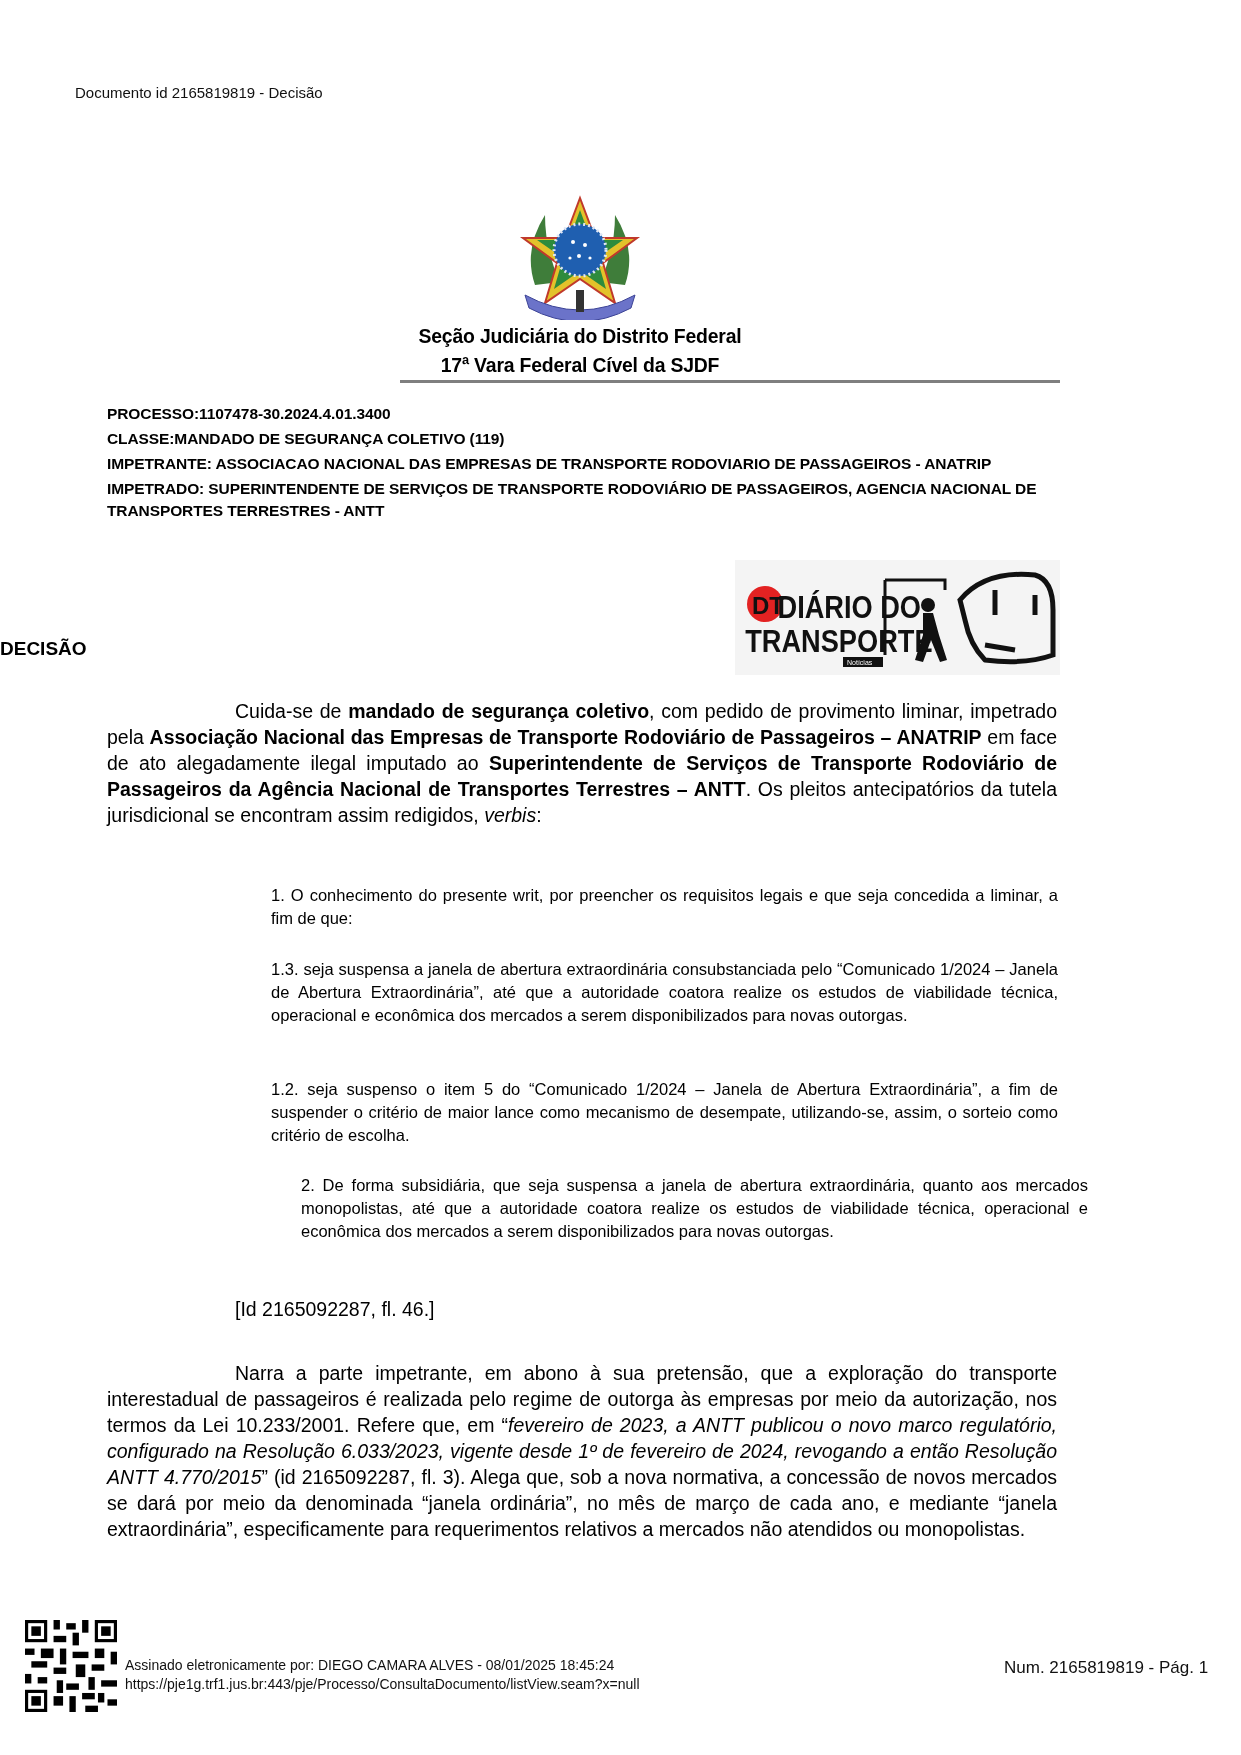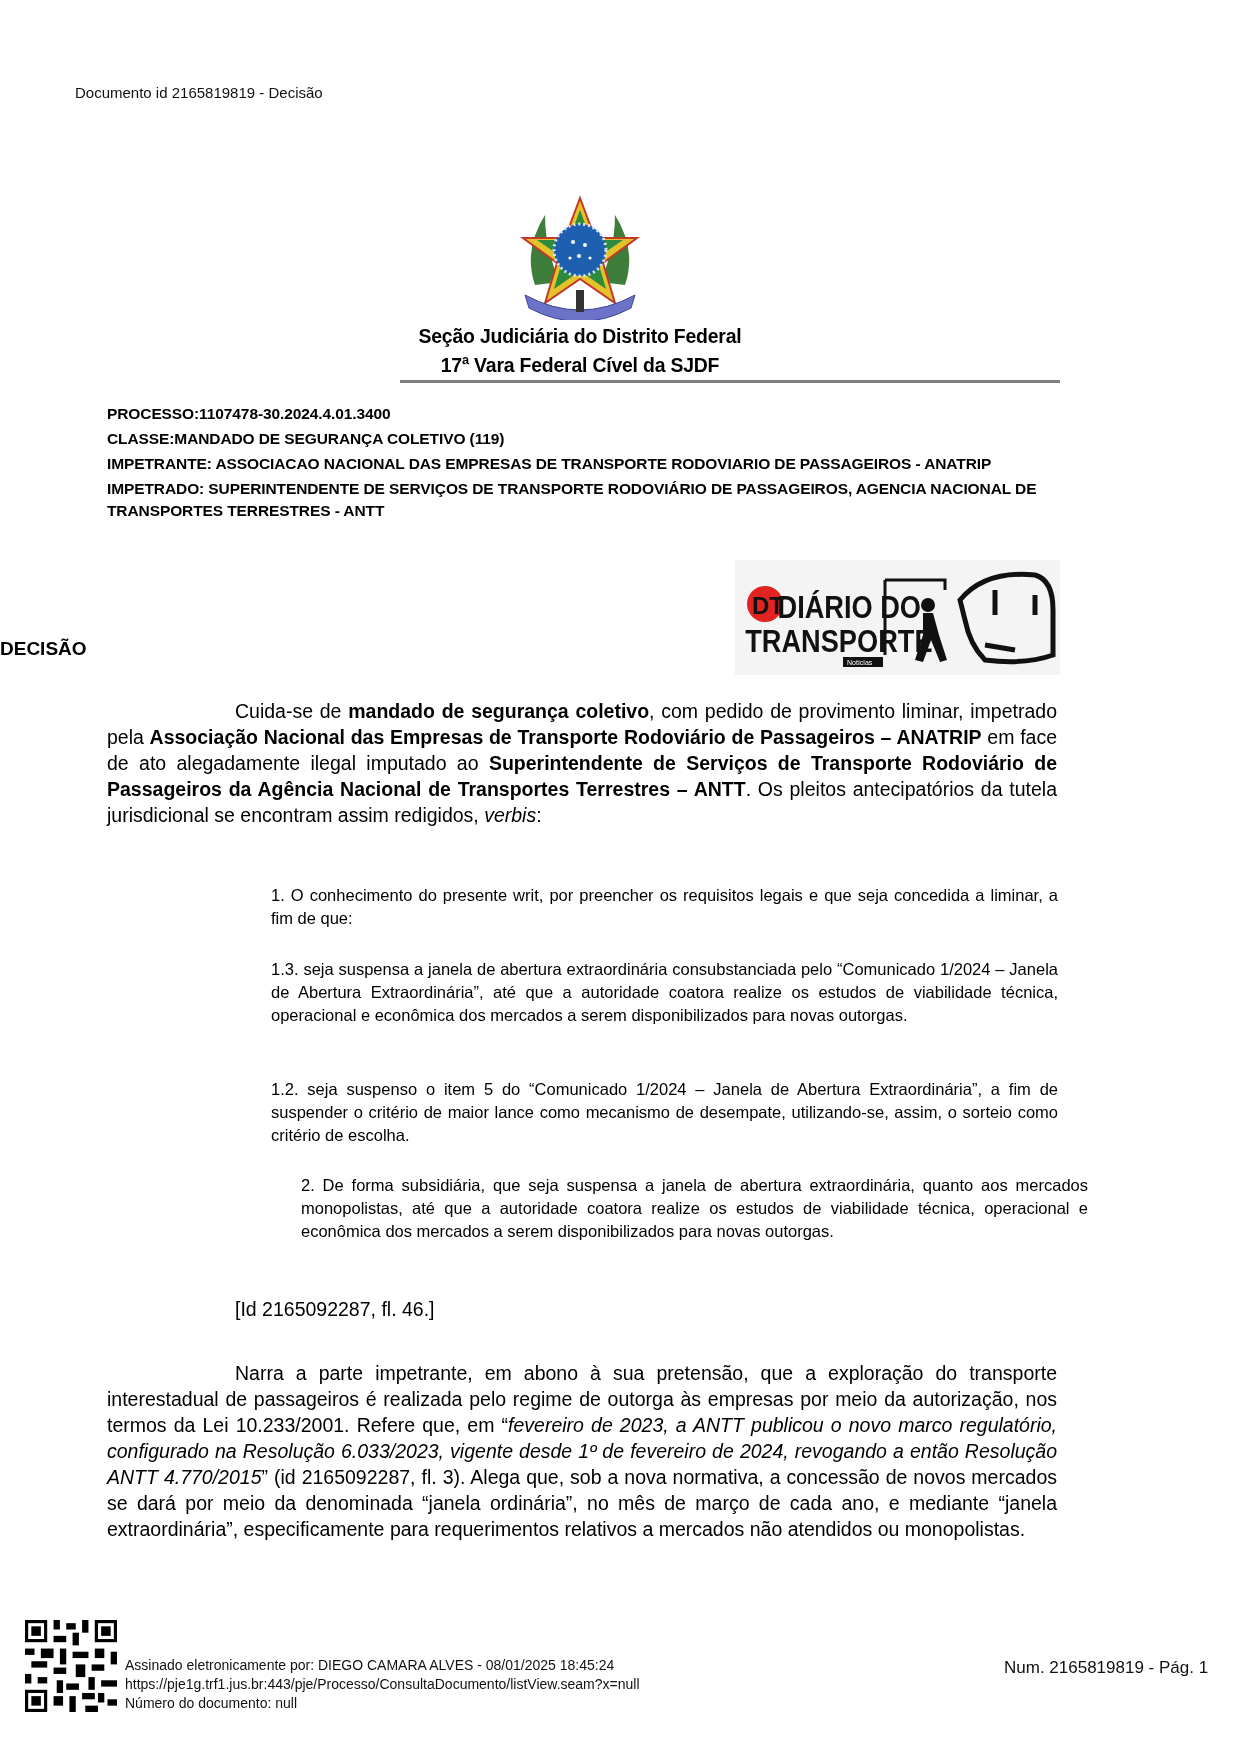--- a/index.html
+++ b/index.html
@@ -139,16 +139,15 @@
       <rect x="18" y="23" width="4" height="2"></rect>
     <rect x="23" y="23" width="2" height="3"></rect>
       <rect x="26" y="25" width="3" height="2"></rect>
       <rect x="19" y="27" width="4" height="2"></rect>
   </g>
 </svg>
 
 <div class="abs footer">
   <div>Assinado eletronicamente por: DIEGO CAMARA ALVES - 08/01/2025 18:45:24</div>
   <div>https://pje1g.trf1.jus.br:443/pje/Processo/ConsultaDocumento/listView.seam?x=null</div>
-  <div>Número do documento: null</div>
 </div>
 
 <div class="abs pagenum">Num. 2165819819 - Pág. 1</div>
 
 </body></html>

